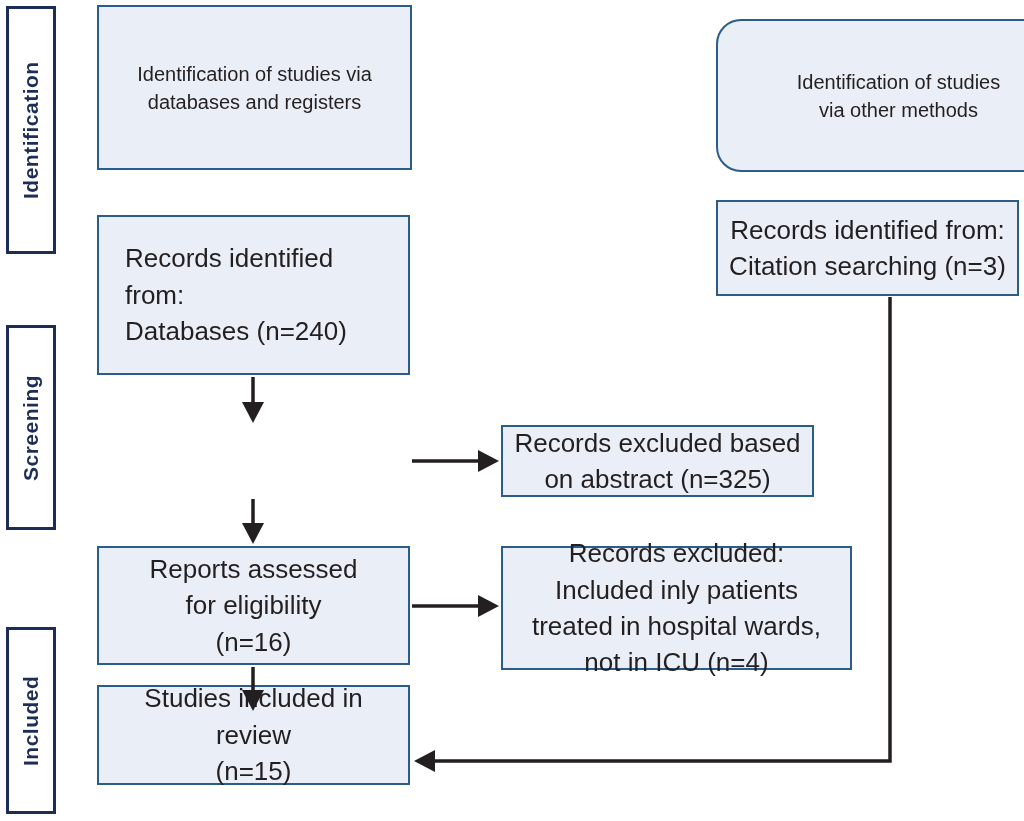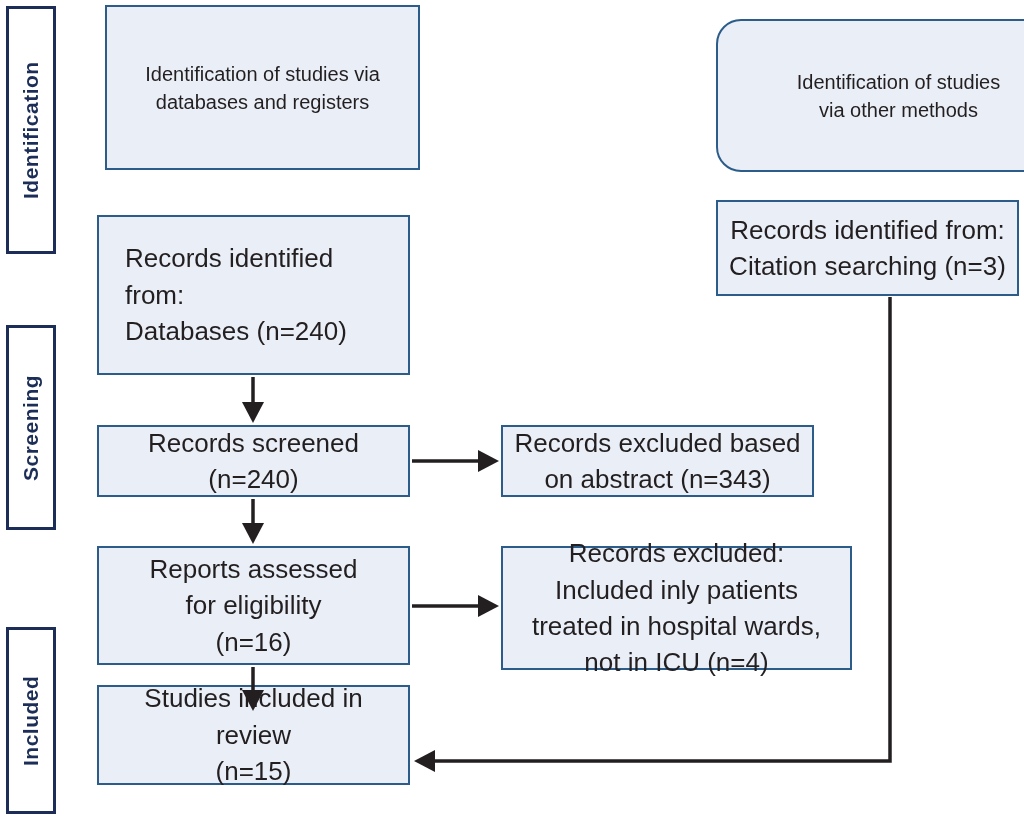--- a/index.html
+++ b/index.html
@@ -73,36 +73,34 @@
 </style>
 </head>
 <body>
 
 <div class="canvas">
 
   <div class="stage" style="left:6px; top:6px; width:50px; height:248px;">Identification</div>
   <div class="stage" style="left:6px; top:325px; width:50px; height:205px;">Screening</div>
   <div class="stage" style="left:6px; top:627px; width:50px; height:187px;">Included</div>
 
-  <div class="box header-box" style="left:97px; top:5px; width:315px; height:165px;margin-left:8px;">Identification of studies via
+  <div class="box header-box" style="left:97px; top:5px; width:315px; height:165px;">Identification of studies via
 databases and registers</div>
   <div class="box header-box" style="left:716px; top:19px; width:365px; height:153px;border-radius:25px;">Identification of studies
 via other methods</div>
 
   <div class="box left-align" style="left:97px; top:215px; width:313px; height:160px;">Records identified from:
 Databases (n=240)</div>
 
   <div class="box" style="left:716px; top:200px; width:303px; height:96px;">Records identified from:
 Citation searching (n=3)</div>
 
-  <div class="box" style="left:97px; top:425px; width:313px; height:72px;">Records screened
-(n=240)</div>
 
   <div class="box" style="left:501px; top:425px; width:313px; height:72px;">Records excluded based
-on abstract (n=343)</div>
+on abstract (n=325)</div>
 
   <div class="box" style="left:97px; top:546px; width:313px; height:119px;">Reports assessed
 for eligibility
 (n=16)</div>
 
   <div class="box" style="left:501px; top:546px; width:351px; height:124px;">Records excluded:
 Included inly patients
 treated in hospital wards,
 not in ICU (n=4)</div>
 

